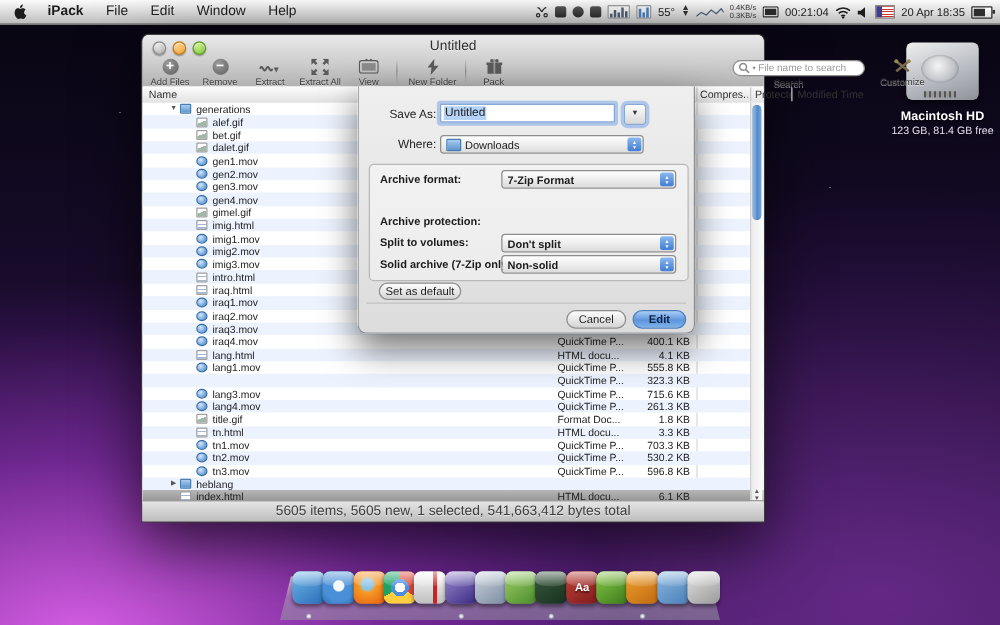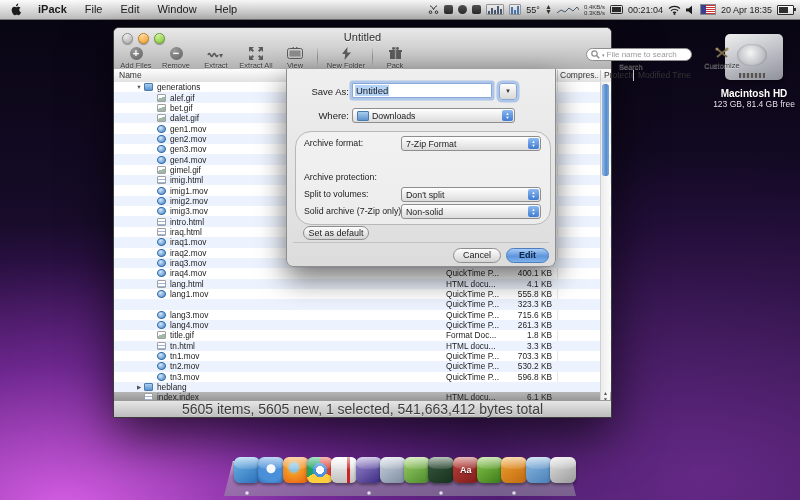--- a/index.html
+++ b/index.html
@@ -94,39 +94,39 @@
   .pcell{position:absolute;left:490px;width:26px;top:0;bottom:0;text-align:center;}
   .cb{display:inline-block;width:7px;height:7px;margin-top:1px;background:linear-gradient(#fff,#ececec);border:1px solid #b2b2b2;border-radius:1px;}
   .mcell{position:absolute;left:524px;width:76px;top:0;bottom:0;line-height:10.35px;color:#111;letter-spacing:-.2px;white-space:nowrap;}
   
   #scrollbar{position:absolute;right:1px;top:54px;width:9px;height:321px;background:linear-gradient(90deg,#ececec,#fafafa);border-left:1px solid #cfcfcf;}
   .thumb{position:absolute;left:1px;right:1px;top:2px;height:92px;border-radius:4px;
     background:linear-gradient(90deg,#9ec3ec,#5187c9 60%,#7fb0e4);box-shadow:inset 0 0 1px #3a6ba8;}
   .sb-arrows{position:absolute;bottom:1px;left:0;right:0;text-align:center;font-size:5px;color:#555;line-height:6px;}
   
   #statusbar{position:absolute;left:0;bottom:0;right:0;height:16px;background:linear-gradient(#e6e6e6,#bdbdbd);
-    border-top:1px solid #9b9b9b;text-align:center;font-size:14px;color:#3c3c3c;line-height:16px;text-shadow:0 1px 0 rgba(255,255,255,.5);}
+    border-top:1px solid #9b9b9b;text-align:center;font-size:11px;color:#3c3c3c;line-height:16px;text-shadow:0 1px 0 rgba(255,255,255,.5);}
   
   #sheet{position:absolute;left:172px;top:41px;width:270px;height:198px;
     background:linear-gradient(#efefef,#dcdcdc);border:1px solid #8e8e8e;border-top:none;border-radius:0 0 7px 7px;
     box-shadow:0 12px 28px rgba(0,0,0,.55);box-sizing:border-box;font-size:9.5px;color:#1c1c1c;}
   .sh-lab{position:absolute;text-align:right;width:62px;left:0;}
   .field{position:absolute;left:65px;top:14px;width:140px;height:15px;background:#fff;border:1px solid #88a9d8;border-radius:1px;
     box-shadow:0 0 0 2.5px rgba(120,165,230,.55);font-size:9.5px;display:flex;align-items:center;padding-left:2px;box-sizing:border-box;}
   .field .selword{background:#b5d3f6;padding:0 1px;}
   .fdrop{position:absolute;left:212px;top:14px;width:16px;height:15px;border:1px solid #88a9d8;border-radius:3px;
     background:linear-gradient(#fdfdfd,#d8d8d8);box-shadow:0 0 0 2.5px rgba(120,165,230,.55);
     font-size:6px;color:#333;text-align:center;line-height:14px;}
   .popup{position:absolute;height:15px;border:1px solid #8e8e8e;border-radius:3px;background:linear-gradient(#fff,#dcdcdc);
     display:flex;align-items:center;font-size:8.8px;padding-left:4px;box-sizing:border-box;overflow:hidden;}
   .stepper{position:absolute;right:1px;top:1px;bottom:1px;width:11px;border-radius:2px;
     background:linear-gradient(#8cb9f0,#3f7cd2);color:#fff;font-size:4px;line-height:3.4px;display:flex;flex-direction:column;align-items:center;justify-content:center;}
   .mini-folder{width:10px;height:8px;border-radius:1px;background:linear-gradient(#a9cdf0,#5e94cc);border:1px solid #4a7cb0;margin-right:3px;flex:none;}
   #opt-panel{position:absolute;left:8px;top:62px;width:254px;height:92px;background:rgba(255,255,255,.4);
-    border:1px solid #b8b8b8;border-radius:16px;}
+    border:1px solid #b8b8b8;border-radius:4px;font-weight:bold;}
   .opt-row{position:absolute;left:0;right:0;height:17px;}
   .opt-lab{position:absolute;left:8px;top:3px;font-size:8.8px;}
   .opt-pop{left:105px;top:1px;width:140px;}
   .btn{position:absolute;border:1px solid #8e8e8e;border-radius:9px;background:linear-gradient(#fdfdfd,#d4d4d4);
     font-size:9px;color:#1c1c1c;text-align:center;box-sizing:border-box;}
   #setdef{left:16px;top:157px;width:66px;height:14px;line-height:12px;}
   #cancel{left:166px;top:179px;width:48px;height:15px;line-height:13px;}
   #save{left:219px;top:179px;width:43px;height:15px;line-height:13px;
     background:linear-gradient(#a9ccf5,#5d95dd 55%,#7fb2ea);border-color:#4a7ec0;color:#0c2546;font-weight:bold;}
   #sheet-div{position:absolute;left:6px;right:6px;top:173px;height:1px;background:#c2c2c2;}
@@ -653,21 +653,21 @@
           </span>
           <span class="kcell"></span>
           <span class="scell"></span>
           <span class="pcell"><span class="cb"></span></span>
           <span class="mcell">Dec 15, 2010 3:30 PM</span>
         </div>
         <div class="row sel">
           <span class="ncell" style="padding-left:20px">
             <span class="tw"></span>
             <span class="fi html"></span>
-            <span class="fn">index.index</span>
+            <span class="fn">index.html</span>
           </span>
           <span class="kcell">HTML docu...</span>
           <span class="scell">6.1 KB</span>
           <span class="pcell"><span class="cb"></span></span>
           <span class="mcell">Dec 15, 2010 3:30 PM</span>
         </div>
       </div>
 
     <div id="scrollbar">
       <div class="thumb"></div>

